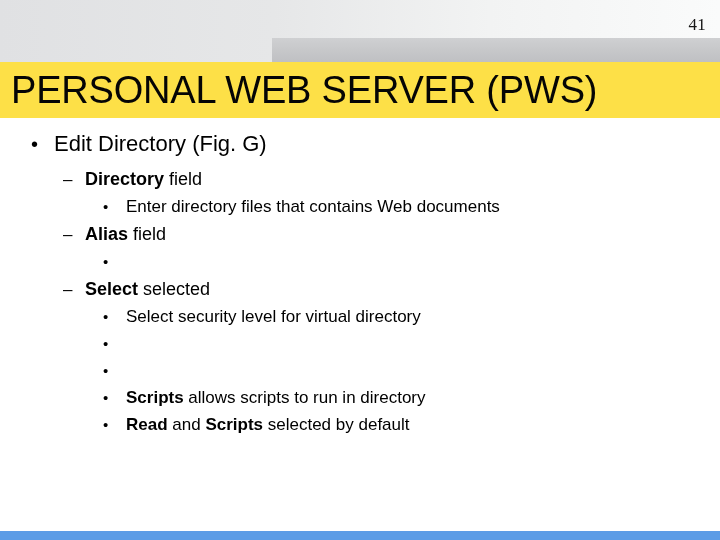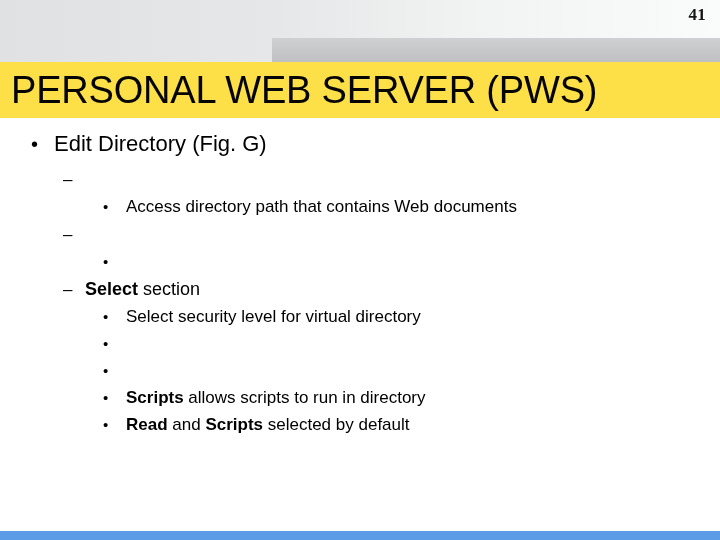--- a/index.html
+++ b/index.html
@@ -35,27 +35,26 @@
     position: absolute;
     left: 272px;
     top: 38px;
     width: 448px;
     height: 24px;
     background: linear-gradient(to bottom, #cfd0d2 0%, #c6c7c9 55%, #bfc0c3 100%);
   }
   .page-number {
     position: absolute;
     right: 14px;
-    top: 5px;
+    top: 15px;
     font-family: "Liberation Serif", serif;
     font-size: 17px;
     line-height: 20px;
     color: #161616;
     letter-spacing: 0.2px;
-    font-weight: bold;
   }
 
   
   .title-bar {
     position: absolute;
     left: 0;
     top: 62px;
     width: 720px;
     height: 56px;
     background: #fde047;
@@ -148,34 +147,36 @@
     <div class="title-text">PERSONAL WEB SERVER (PWS)</div>
   </div>
 
   <div class="content">
       <div class="bullet-row lvl1">
         <span class="marker">•</span>
         <span class="bullet-text"><span>Edit Directory (Fig. G)</span></span>
       </div>
       <div class="bullet-row lvl2">
         <span class="marker">–</span>
+        <span class="bullet-text"><span class="b">Directory</span><span> field</span></span>
       </div>
       <div class="bullet-row lvl3">
         <span class="marker">•</span>
-        <span class="bullet-text"><span>Access directory path that contains Web documents</span></span>
+        <span class="bullet-text"><span>Enter directory files that contains Web documents</span></span>
       </div>
       <div class="bullet-row lvl2">
         <span class="marker">–</span>
+        <span class="bullet-text"><span class="b">Alias</span><span> field</span></span>
       </div>
       <div class="bullet-row lvl3">
         <span class="marker">•</span>
       </div>
       <div class="bullet-row lvl2">
         <span class="marker">–</span>
-        <span class="bullet-text"><span class="b">Select</span><span> section</span></span>
+        <span class="bullet-text"><span class="b">Select</span><span> selected</span></span>
       </div>
       <div class="bullet-row lvl3">
         <span class="marker">•</span>
         <span class="bullet-text"><span>Select security level for virtual directory</span></span>
       </div>
       <div class="bullet-row lvl3">
         <span class="marker">•</span>
       </div>
       <div class="bullet-row lvl3">
         <span class="marker">•</span>

